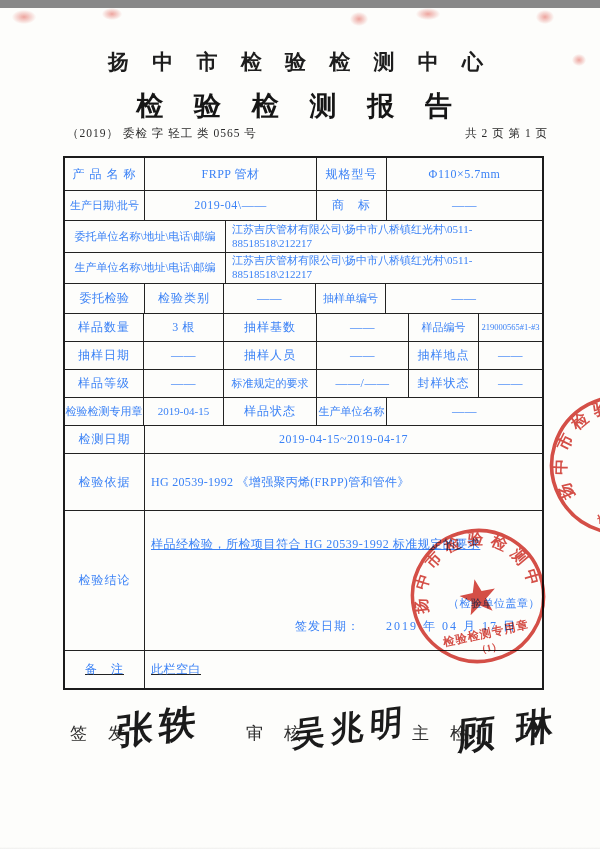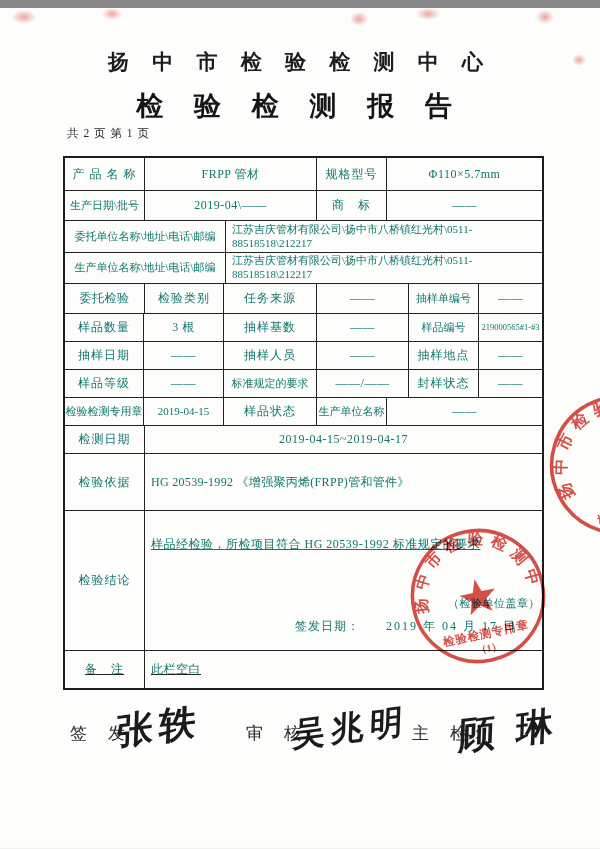--- a/index.html
+++ b/index.html
@@ -24,21 +24,21 @@
   
   .tbl{
     position:absolute; left:63px; top:148px; width:477px;
     border:2px solid #1c1c1c; box-sizing:content-box; background:transparent;
   }
   .row{display:flex; border-bottom:1px solid #222; box-sizing:border-box;}
   .row:last-child{border-bottom:none;text-decoration:underline;}
   .cell{
     border-right:1px solid #222; box-sizing:border-box;
     display:flex; align-items:center; justify-content:center;
-    font-size:12px; color:#0f766e; letter-spacing:.5px; text-align:center; line-height:1.25;
+    font-size:12px; color:#3b82f6; letter-spacing:.5px; text-align:center; line-height:1.25;
   }
   .cell:last-child{border-right:none;}
   .lab{letter-spacing:1px;}
   .left{justify-content:flex-start; padding-left:6px; text-align:left;}
   .h33{height:33px}.h30{height:30px}.h32{height:32px}.h31{height:31px}
   .h28{height:28px}.h57{height:57px}.h140{height:140px}.h37{height:37px}
   .w80{width:80px}.w172{width:172px}.w70{width:70px}.w161{width:161px}
   .w79{width:79px}.w93{width:93px}.w92{width:92px}.grow{flex:1}
   .small{font-size:11px; letter-spacing:0;}
   .tiny{font-size:8.5px; letter-spacing:0;}
@@ -73,20 +73,21 @@
   <div class="smudge" style="left:12px;top:2px;width:24px;height:14px"></div>
   <div class="smudge" style="left:102px;top:0;width:20px;height:12px"></div>
   <div class="smudge" style="left:350px;top:4px;width:18px;height:14px"></div>
   <div class="smudge" style="left:416px;top:0;width:24px;height:12px"></div>
   <div class="smudge" style="left:536px;top:2px;width:18px;height:14px"></div>
   <div class="smudge" style="left:572px;top:46px;width:14px;height:12px"></div>
 
   <div class="org-title">扬 中 市 检 验 检 测 中 心</div>
   <div class="report-title">检 验 检 测 报 告</div>
   <div class="doc-line">
+    <span>（2019） 委检 字 轻工 类 0565 号</span>
     <span>共 2 页 第 1 页</span>
   </div>
 
   <div class="tbl">
 
     <div class="row h33">
       <div class="cell w80 lab">产 品 名 称</div>
       <div class="cell w172">FRPP 管材</div>
       <div class="cell w70 lab">规格型号</div>
       <div class="cell grow">Φ110×5.7mm</div>
@@ -105,21 +106,20 @@
     </div>
 
     <div class="row h31">
       <div class="cell w161 lab small">生产单位名称\地址\电话\邮编</div>
       <div class="cell grow left small">江苏吉庆管材有限公司\扬中市八桥镇红光村\0511-88518518\212217</div>
     </div>
 
     <div class="row h30">
       <div class="cell w80">委托检验</div>
       <div class="cell w79 lab">检验类别</div>
-      <div class="cell w93 lab">任务来源</div>
       <div class="cell w92">——</div>
       <div class="cell w70 lab small">抽样单编号</div>
       <div class="cell grow">——</div>
     </div>
 
     <div class="row h28">
       <div class="cell w79 lab">样品数量</div>
       <div class="cell w80">3 根</div>
       <div class="cell w93 lab">抽样基数</div>
       <div class="cell w92">——</div>

